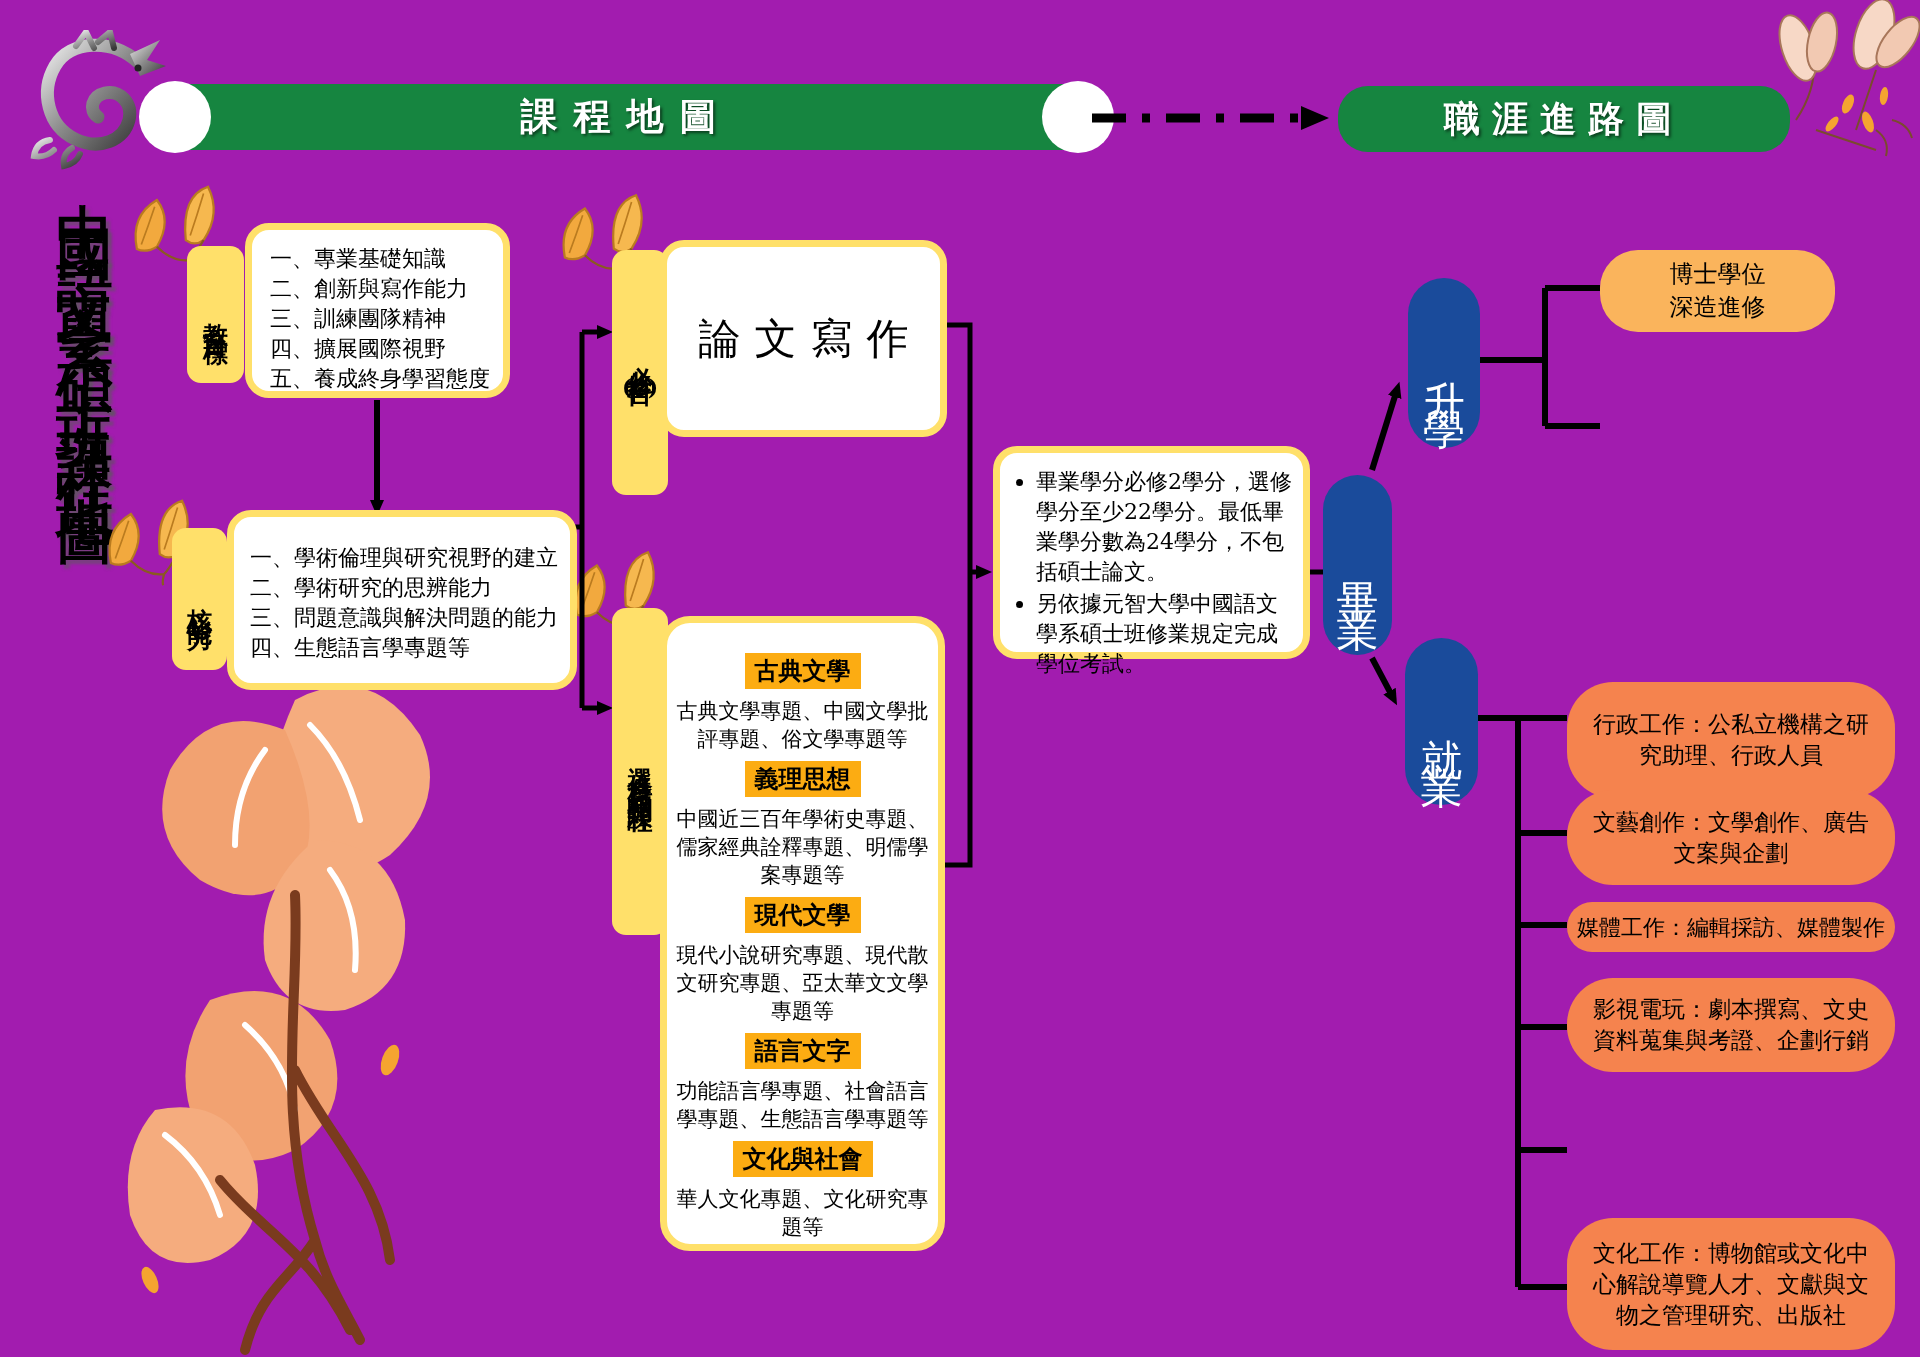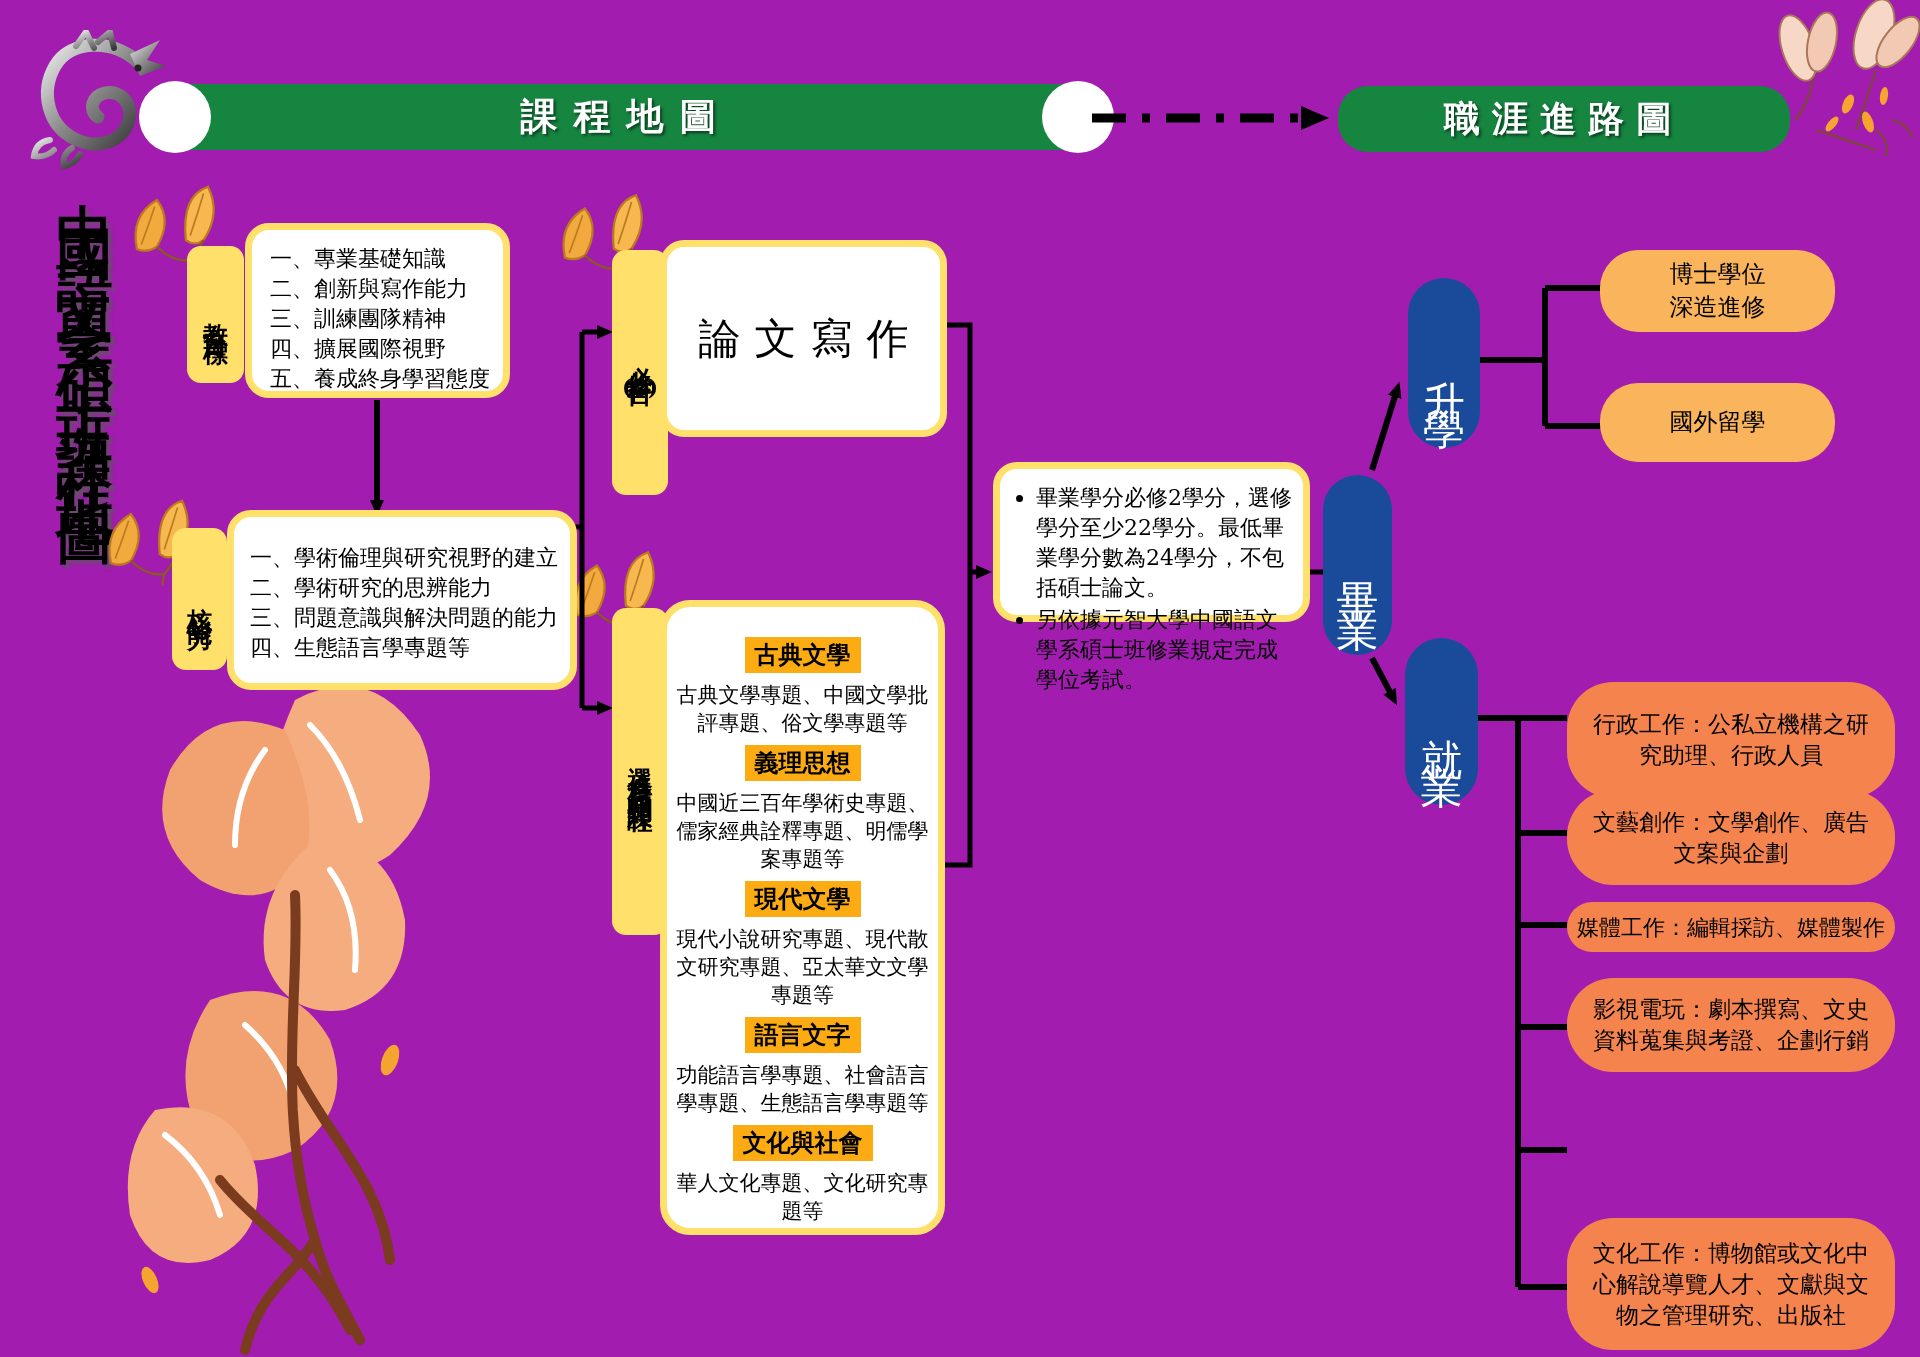--- a/index.html
+++ b/index.html
@@ -30,23 +30,23 @@
   .tab-core{left:172px;top:528px;width:55px;height:142px;}
   .tab-req{left:612px;top:250px;width:56px;height:245px;}
   .tab-elec{left:612px;top:608px;width:56px;height:327px;}
   .tab-credits{font-size:22px;font-weight:700;margin-top:4px;}
 
   
   .panel{position:absolute;background:#fff;border:7px solid #FFE06A;border-radius:24px;box-sizing:border-box;z-index:2;}
   .panel-edu{left:245px;top:223px;width:265px;height:175px;padding:14px 0 0 18px;}
   .panel-core{left:227px;top:510px;width:350px;height:180px;padding:26px 0 0 16px;}
   .panel-thesis{left:660px;top:240px;width:287px;height:197px;display:flex;align-items:center;justify-content:center;}
-  .panel-elec{left:660px;top:600px;width:285px;height:635px;border-radius:30px;display:flex;flex-direction:column;
+  .panel-elec{left:660px;top:616px;width:285px;height:635px;border-radius:30px;display:flex;flex-direction:column;
               align-items:center;padding-top:22px;}
-  .panel-req{left:993px;top:462px;width:317px;height:160px;padding:10px 6px 0 0;}
+  .panel-req{left:993px;top:446px;width:317px;height:213px;padding:10px 6px 0 0;}
   .goal-line{font-size:22px;line-height:30px;white-space:nowrap;}
   .thesis-title{font-size:42px;letter-spacing:14px;padding-left:14px;}
   .cat-label{background:#FCAC12;font-size:24px;font-weight:700;padding:2px 10px;margin-top:8px;}
   .cat-text{font-size:21px;line-height:28px;width:254px;text-align:center;margin-top:8px;}
   .req-list{margin:4px 0 0 0;padding-left:36px;}
   .req-list li{font-size:22px;line-height:30px;margin-bottom:2px;}
 
   
   .bluepill{position:absolute;background:#1A4B9B;border-radius:38px;color:#fff;display:flex;align-items:center;
             justify-content:center;z-index:2;}
@@ -242,21 +242,20 @@
     <span class="vtext">畢業</span>
   </div>
   <div class="bluepill pill-study">
     <span class="vtext">升學</span>
   </div>
   <div class="bluepill pill-work">
     <span class="vtext">就業</span>
   </div>
 
   <div class="study-box sbox1">博士學位深造進修</div>
-  <div class="study-box sbox2">國外留學</div>
 
   <div class="job-box jbox1">行政工作：公私立機構之研究助理、行政人員</div>
   <div class="job-box jbox2">文藝創作：文學創作、廣告文案與企劃</div>
   <div class="job-box jbox3">媒體工作：編輯採訪、媒體製作</div>
   <div class="job-box jbox4">影視電玩：劇本撰寫、文史資料蒐集與考證、企劃行銷</div>
   <div class="job-box jbox6">文化工作：博物館或文化中心解說導覽人才、文獻與文物之管理研究、出版社</div>
 
 </div>
 
 </body></html>

